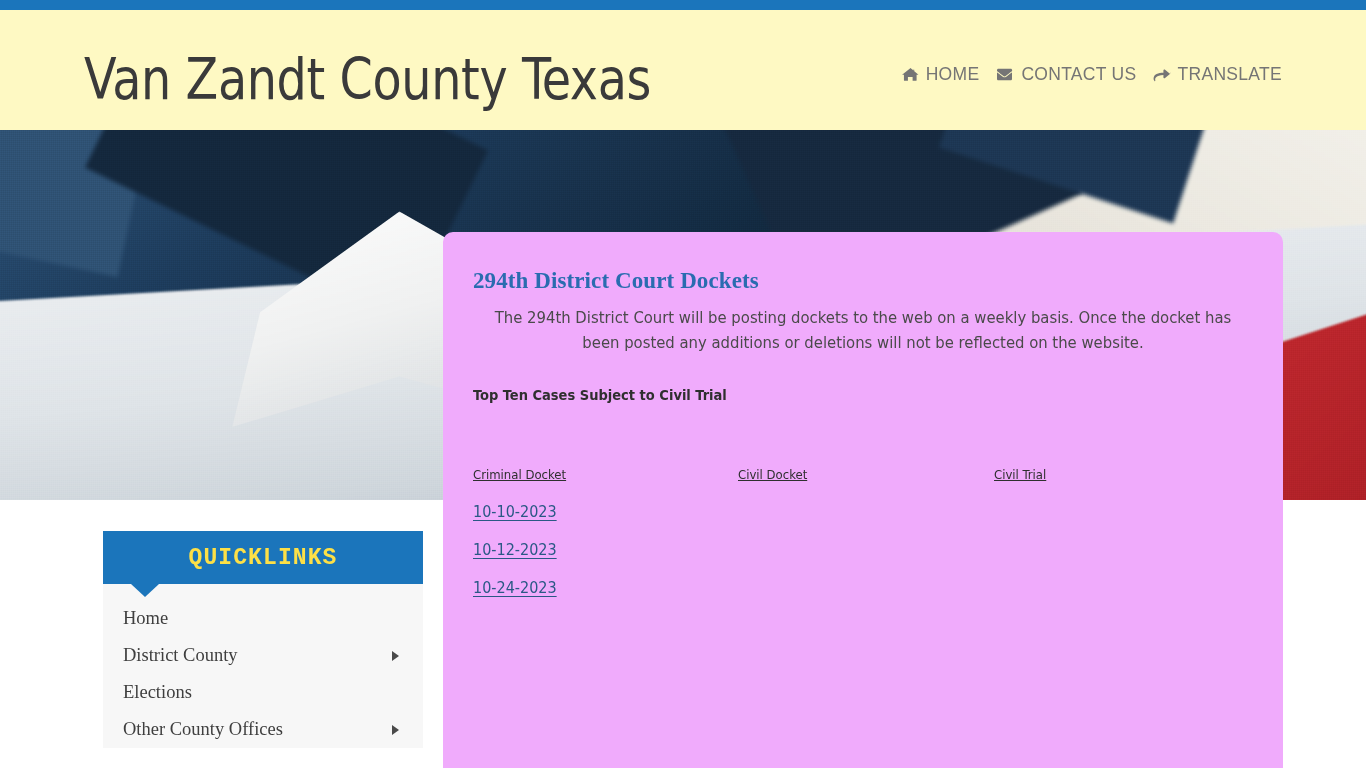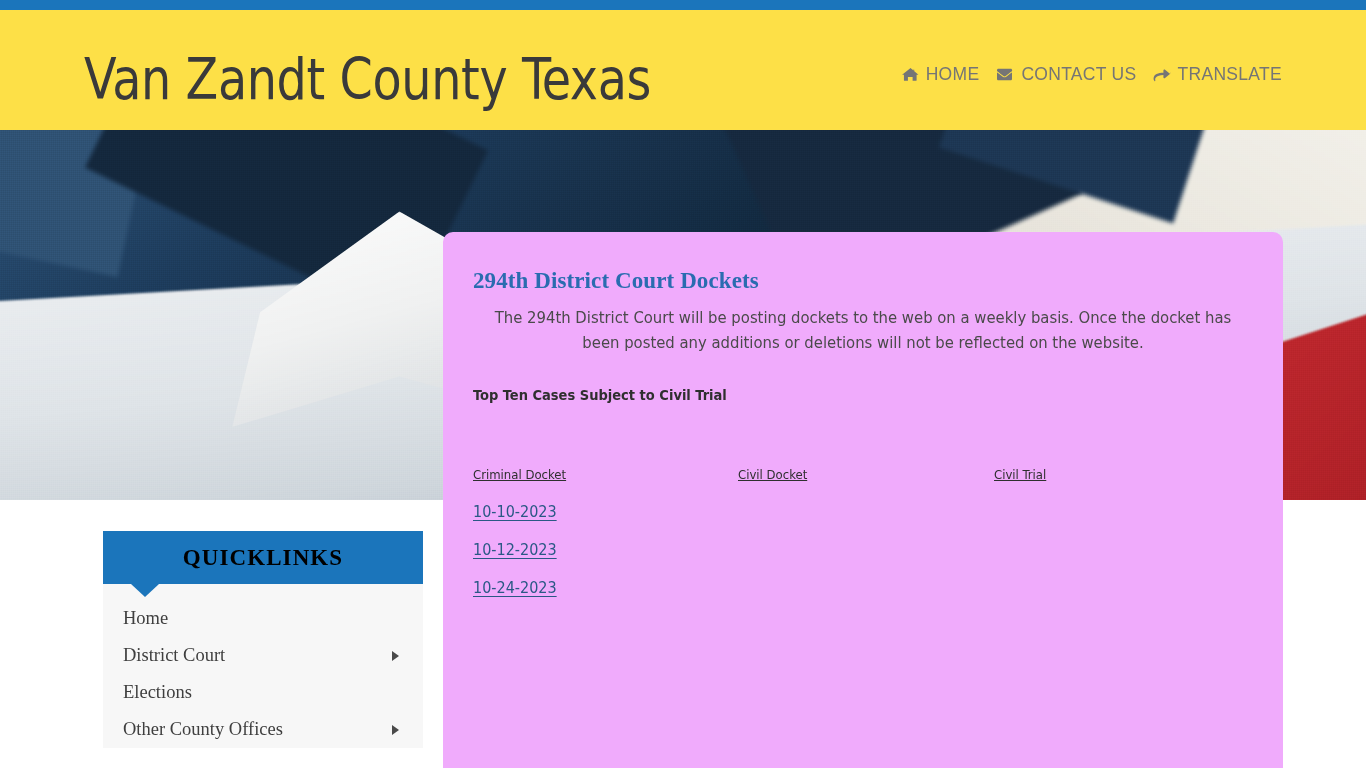--- a/index.html
+++ b/index.html
@@ -20,21 +20,21 @@
     height: 10px;
     background: #1b75bb;
   }
 
   
   .masthead {
     position: absolute;
     top: 10px; left: 0;
     width: 1366px;
     height: 120px;
-    background: #fde047;
+    background: #fef9c3;
   }
   .site-title {
     position: absolute;
     left: 84px;
     top: 34px;
     font-family: "DejaVu Sans Condensed", "Liberation Sans Narrow", "Liberation Sans", sans-serif;
     font-weight: 300;
     font-size: 57px;
     line-height: 70px;
     letter-spacing: -0.4px;
@@ -239,25 +239,25 @@
   }
   .ql-header {
     position: relative;
     background: #1b75bb;
     height: 53px;
     display: flex;
     align-items: center;
     justify-content: center;
   }
   .ql-header-text {
-    font-family: Liberation Serif, serif;
+    font-family: Liberation Mono, monospace;
     font-weight: 700;
     font-size: 23px;
     letter-spacing: 1.1px;
-    color: #000000;
+    color: #fde047;
   }
   .ql-notch {
     position: absolute;
     left: 28px;
     bottom: -13px;
     width: 0; height: 0;
     border-left: 14px solid transparent;
     border-right: 14px solid transparent;
     border-top: 13px solid #1b75bb;
   }
@@ -392,21 +392,21 @@
   <div class="ql-header">
     <span class="ql-header-text">QUICKLINKS</span>
     <span class="ql-notch"></span>
   </div>
   <ul class="ql-list">
     <li class="ql-item">
       <span class="ql-item-label">Home</span>
       <span class="ql-caret hidden"></span>
     </li>
     <li class="ql-item">
-      <span class="ql-item-label">District Court</span>
+      <span class="ql-item-label">District County</span>
       <span class="ql-caret"></span>
     </li>
     <li class="ql-item">
       <span class="ql-item-label">Elections</span>
       <span class="ql-caret hidden"></span>
     </li>
     <li class="ql-item">
       <span class="ql-item-label">Other County Offices</span>
       <span class="ql-caret"></span>
     </li>

